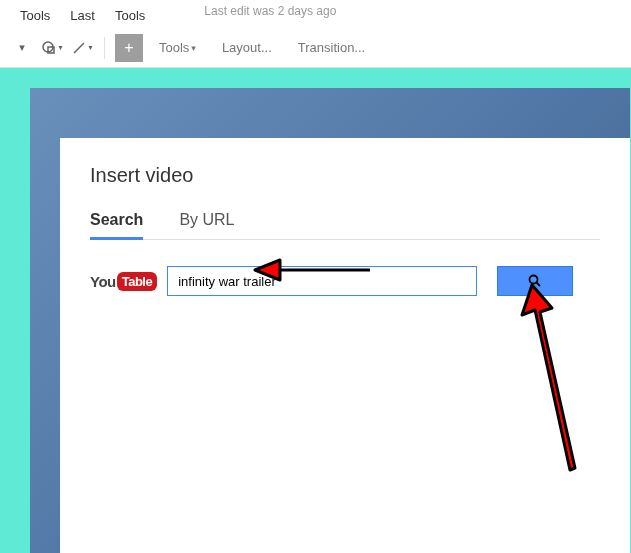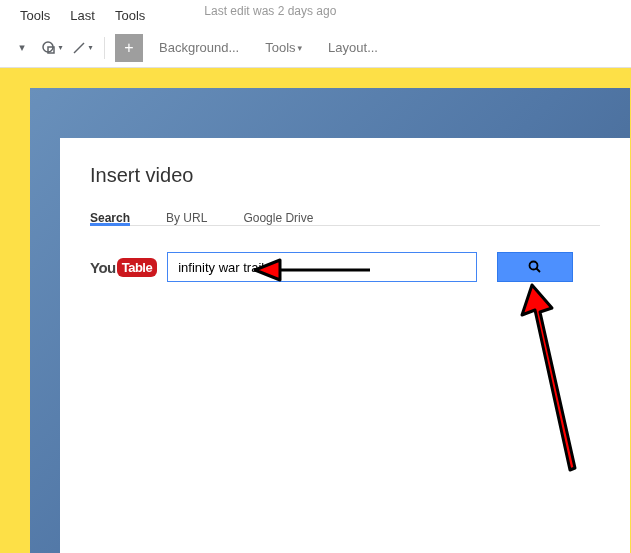--- a/index.html
+++ b/index.html
@@ -8,27 +8,27 @@
     .menubar { display: flex; align-items: flex-start; padding: 4px 10px; height: 28px; font-size: 13px; color: #333; }
     .menu-item { padding: 4px 10px; cursor: pointer; }
     .edit-info { color: #999; margin-left: 12px; font-size: 12px; padding-left: 37px; }
     
     .toolbar { display: flex; align-items: center; padding: 6px 10px; border-bottom: 1px solid #e0e0e0; height: 40px; gap: 6px; }
     .tool-btn { display: flex; align-items: center; justify-content: center; width: 24px; height: 24px; color: #5f6368; cursor: pointer; font-size: 11px; }
     .tool-sep { width: 1px; height: 22px; background: #e0e0e0; margin: 0 4px; }
     .tool-text-btn { padding: 4px 10px; color: #777; font-size: 13px; cursor: pointer; display: flex; align-items: center; gap: 2px; }
     .tool-plus { width: 28px; height: 28px; background: #9e9e9e; color: #fff; display: flex; align-items: center; justify-content: center; font-size: 16px; cursor: pointer; }
     
-    .canvas-area { position: absolute; top: 68px; left: 0; right: 0; bottom: 0; background: #fde047; padding: 20px 0 0 30px; }
+    .canvas-area { position: absolute; top: 68px; left: 0; right: 0; bottom: 0; background: #5eead4; padding: 20px 0 0 30px; }
     .slide-bg { width: 600px; height: 470px; background: linear-gradient(135deg, #6990bb 0%, #5177a6 50%, #3d5d87 100%); position: relative; clip-path: polygon(0 0, 100% 0, 100% 100%, 0 100%); }
     
     .dialog { position: absolute; top: 50px; left: 30px; right: 0; bottom: 0; background: #fff; padding: 26px 30px; }
     .dialog-title { font-size: 20px; color: #333; font-weight: normal; margin-bottom: 24px; }
     .tabs { display: flex; gap: 36px; border-bottom: 1px solid #e0e0e0; margin-bottom: 26px; }
-    .tab { font-size: 12px; color: #555; cursor: pointer; position: relative; }
+    .tab { padding-bottom: 10px; font-size: 16px; color: #555; cursor: pointer; position: relative; }
     .tab.active { font-weight: bold; color: #333; }
     .tab.active::after { content: ''; position: absolute; bottom: -1px; left: 0; right: 0; height: 3px; background: #4285f4; }
     
     .search-row { display: flex; align-items: center; gap: 10px; }
     .yt-logo { display: flex; align-items: center; font-weight: bold; }
     .yt-you { color: #444; font-size: 15px; font-family: Arial,sans-serif; letter-spacing: -0.5px; }
     .yt-tube { background: #cc181e; color: #fff; padding: 2px 5px; border-radius: 6px; font-size: 13px; margin-left: 1px; letter-spacing: -0.5px; }
     .search-input { flex: 0 0 310px; height: 30px; border: 1px solid #4285f4; padding: 0 10px; font-size: 13px; outline: none; }
     .search-btn { width: 76px; height: 30px; background: #4d90fe; border: 1px solid #3079ed; display: flex; align-items: center; justify-content: center; cursor: pointer; margin-left: 10px; }
     .help-text { font-size: 13px; color: #555; }
@@ -55,36 +55,35 @@
     <span style="font-size:8px;margin-left:1px">▾</span>
   </div>
   <div class="tool-btn">
     <svg width="16" height="16" viewBox="0 0 16 16">
         <line x1="3" y1="13" x2="13" y2="3" stroke="#5f6368" stroke-width="1.5"></line>
       </svg>
     <span style="font-size:8px;margin-left:1px">▾</span>
   </div>
   <div class="tool-sep"></div>
   <div class="tool-plus">+</div>
-  <div class="tool-text-btn">Background...</div>
   <div class="tool-text-btn">
       <span>Tools</span>
       <span style="font-size:9px">▾</span>
     </div>
   <div class="tool-text-btn">Layout...</div>
+  <div class="tool-text-btn">Transition...</div>
 </div>
 
 <div class="canvas-area">
   <div class="slide-bg">
     <div class="dialog">
       <div class="dialog-title">Insert video</div>
       <div class="tabs">
         <div class="tab active">Search</div>
         <div class="tab">By URL</div>
-        <div class="tab">Google Drive</div>
       </div>
       <div class="search-row">
         <div class="yt-logo">
           <span class="yt-you">You</span>
           <span class="yt-tube">Table</span>
         </div>
         <input class="search-input" value="infinity war trailer" style="">
         <div class="search-btn">
           <svg width="14" height="14" viewBox="0 0 14 14">
               <circle cx="5.5" cy="5.5" r="4" fill="none" stroke="#000" stroke-width="1.8"></circle>

